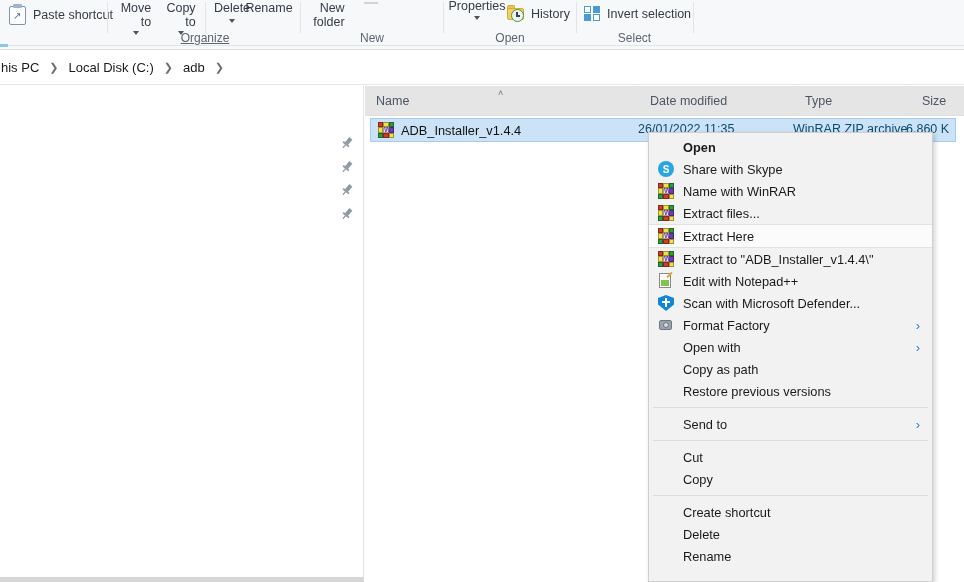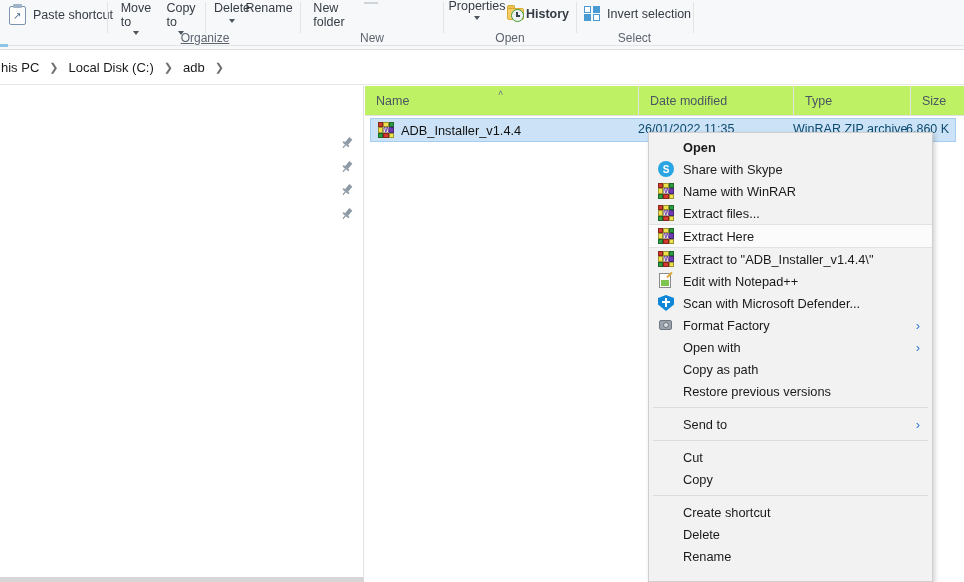--- a/index.html
+++ b/index.html
@@ -29,21 +29,21 @@
     text-align: center; top: 31px;
   }
   .rb-underline {
     position: absolute; top: 45px; height: 1px; background: #e2e4e6;
   }
   .rb-item {
     position: absolute; display: flex; align-items: flex-start;
     font-size: 12.5px; color: #353c45; line-height: 14px;
   }
   .rb-label { white-space: pre-line; }
-  .rb-label.center { text-align: left; }
+  .rb-label.center { text-align: right; }
   .caret-dn {
     display: inline-block; width: 0; height: 0;
     border-left: 3.5px solid transparent;
     border-right: 3.5px solid transparent;
     border-top: 4px solid #4a5560;
     vertical-align: middle;
   }
 
   
   .ico-clip { position: relative; width: 19px; height: 21px; flex: 0 0 auto; }
@@ -127,21 +127,21 @@
     background: #d6d6d6;
   }
 
   
   .filepane {
     position: absolute; left: 365px; top: 86px; width: 599px; height: 496px;
     background: #ffffff;
   }
   .colhdr {
     position: absolute; left: 0; top: 0; width: 599px; height: 30px;
-    border-bottom: 1px solid #e0e0e0; background: #bef264; text-align: right;
+    border-bottom: 1px solid #e0e0e0; background: #e5e5e5; text-align: right;
   }
   .col {
     position: absolute; top: 0; height: 29px;
     font-size: 12.5px; color: #4b5563;
     display: flex; align-items: center; padding-left: 11px;
     border-left: 1px solid #e3e3e3;
   }
   .col.first { border-left: none; }
   .sortcaret {
     position: absolute; top: 3px; font-size: 9px; color: #6a7683;
@@ -283,21 +283,21 @@
       </div>
 
       <div class="rb-item" style="left:505px; top:4px;">
         <span class="ico-hist">
           <span class="fold-t"></span>
             <span class="fold-b"></span>
           <span class="clock"></span>
             <span class="hand"></span>
             <span class="hand2"></span>
         </span>
-        <span class="rb-label" style="padding-top:3px;font-weight:bold;">History</span>
+        <span class="rb-label" style="margin-left:5px; padding-top:3px;">History</span>
       </div>
 
       <div class="rb-sep" style="left:576px;"></div>
 
       <div class="rb-item" style="left:583px; top:4px;">
         <span class="ico-inv">
           <i class="a"></i>
             <i class="b"></i>
             <i class="c"></i>
             <i class="d"></i>

